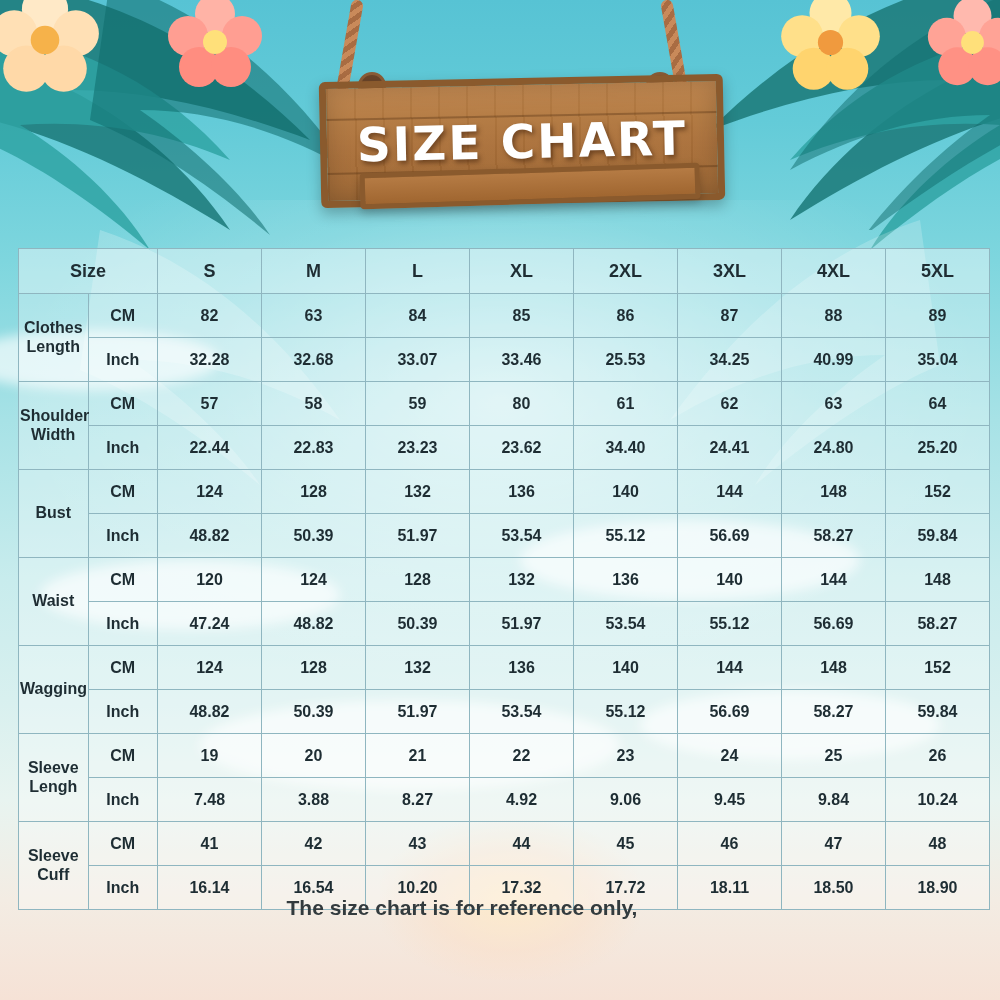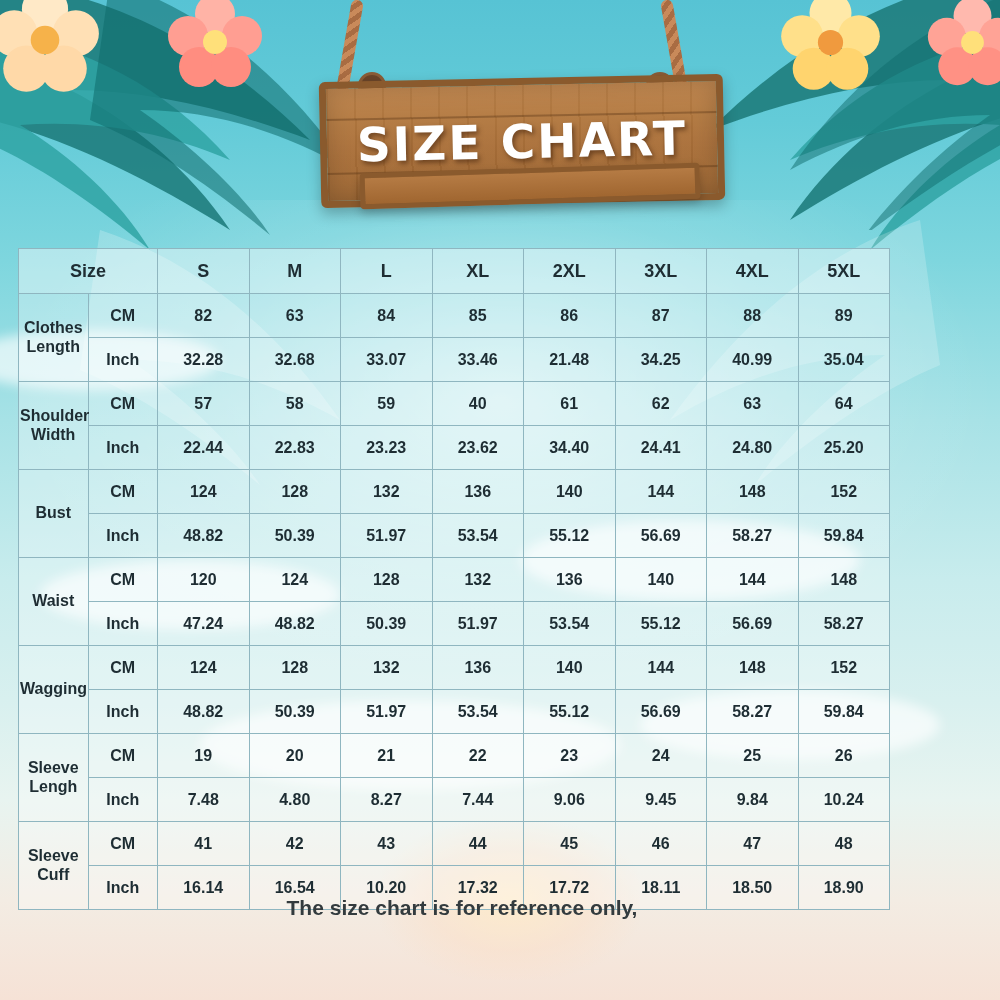--- a/index.html
+++ b/index.html
@@ -137,21 +137,21 @@
     border-radius: 4px;
     transform: rotate(-1.8deg);
     box-shadow: 0 4px 10px rgba(0,0,0,0.22);
   }
 
   
   .table-wrap {
     position: absolute;
     left: 18px;
     top: 248px;
-    width: 872px;
+    width: 972px;
   }
   table.size-chart {
     width: 100%;
     border-collapse: collapse;
     table-layout: fixed;
     font-family: "Liberation Sans", sans-serif;
   }
   table.size-chart td, table.size-chart th {
     border: 1px solid #8fb6c0;
     text-align: center;
@@ -330,33 +330,33 @@
           <td>87</td>
           <td>88</td>
           <td>89</td>
         </tr>
         <tr>
           <td class="unit">Inch</td>
           <td>32.28</td>
           <td>32.68</td>
           <td>33.07</td>
           <td>33.46</td>
-          <td>21.48</td>
+          <td>25.53</td>
           <td>34.25</td>
           <td>40.99</td>
           <td>35.04</td>
         </tr>
 
         <tr>
           <td class="rowlabel" rowspan="2">Shoulder Width</td>
           <td class="unit">CM</td>
           <td>57</td>
           <td>58</td>
           <td>59</td>
-          <td>40</td>
+          <td>80</td>
           <td>61</td>
           <td>62</td>
           <td>63</td>
           <td>64</td>
         </tr>
         <tr>
           <td class="unit">Inch</td>
           <td>22.44</td>
           <td>22.83</td>
           <td>23.23</td>
@@ -447,23 +447,23 @@
           <td>21</td>
           <td>22</td>
           <td>23</td>
           <td>24</td>
           <td>25</td>
           <td>26</td>
         </tr>
         <tr>
           <td class="unit">Inch</td>
           <td>7.48</td>
-          <td>4.80</td>
+          <td>3.88</td>
           <td>8.27</td>
-          <td>7.44</td>
+          <td>4.92</td>
           <td>9.06</td>
           <td>9.45</td>
           <td>9.84</td>
           <td>10.24</td>
         </tr>
 
         <tr>
           <td class="rowlabel" rowspan="2">Sleeve Cuff</td>
           <td class="unit">CM</td>
           <td>41</td>

